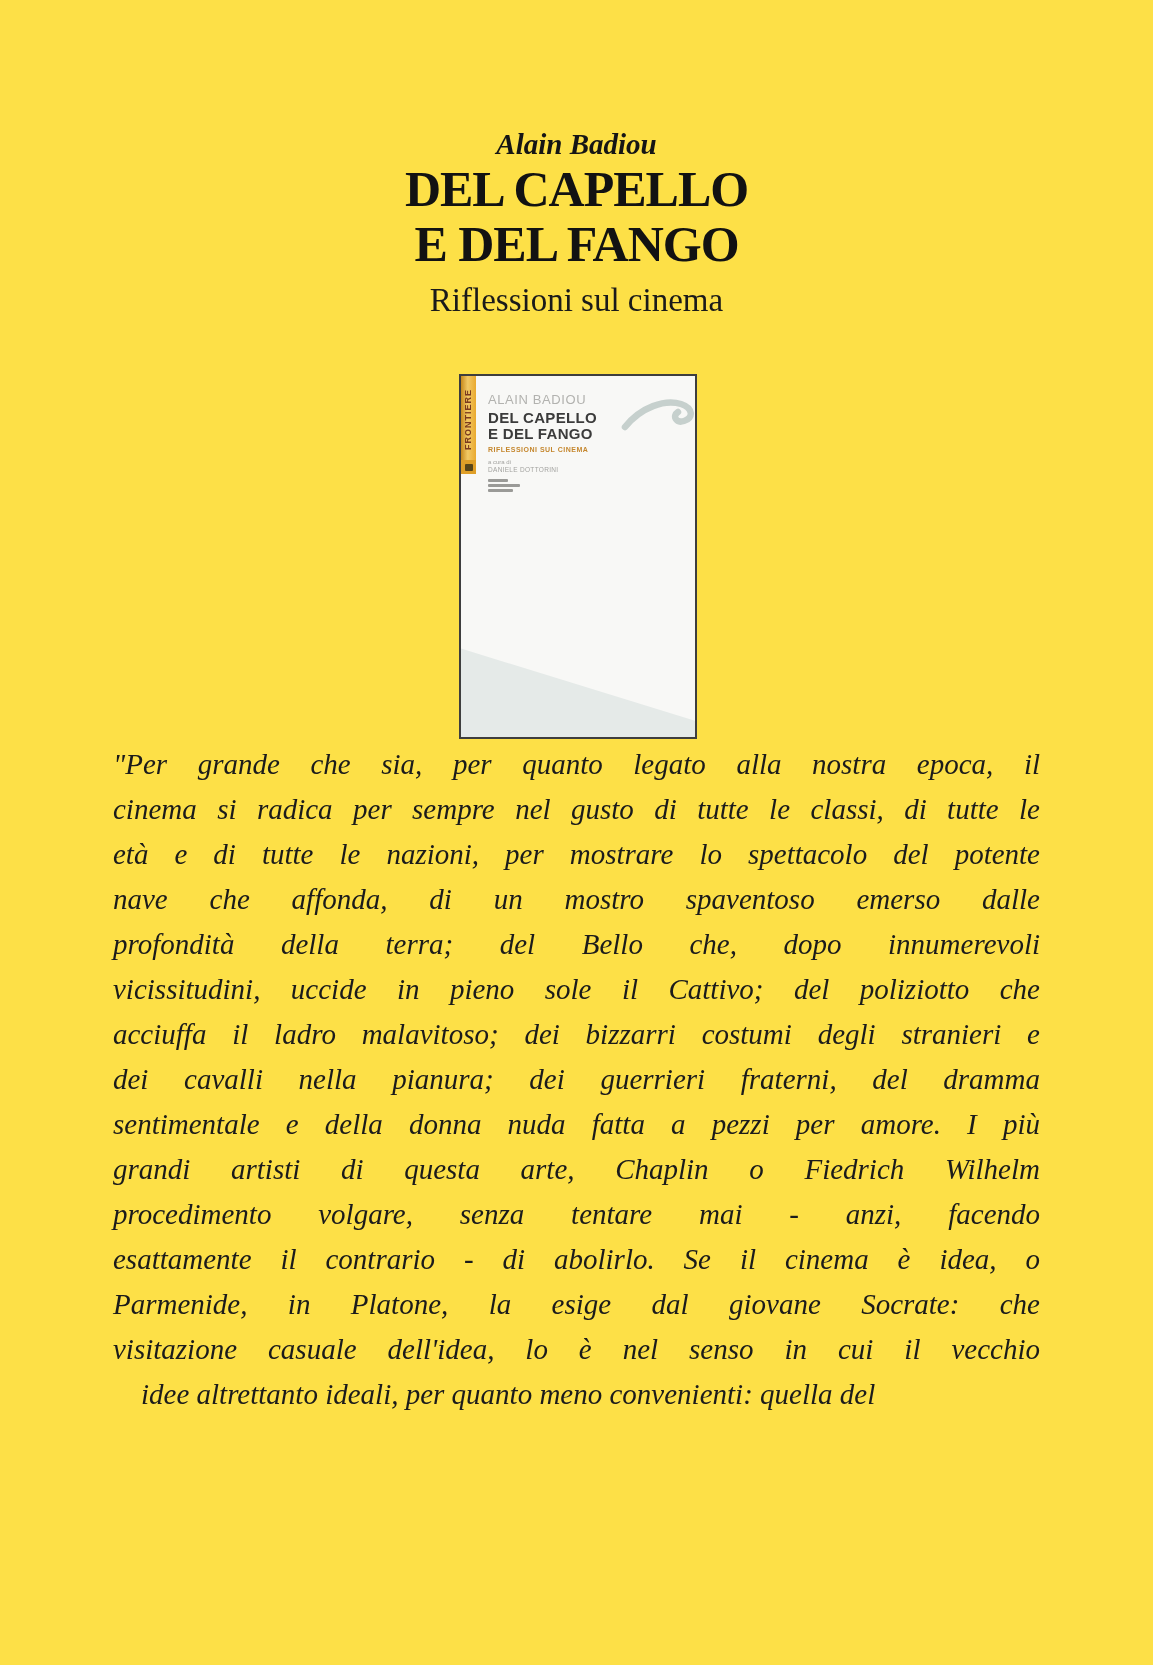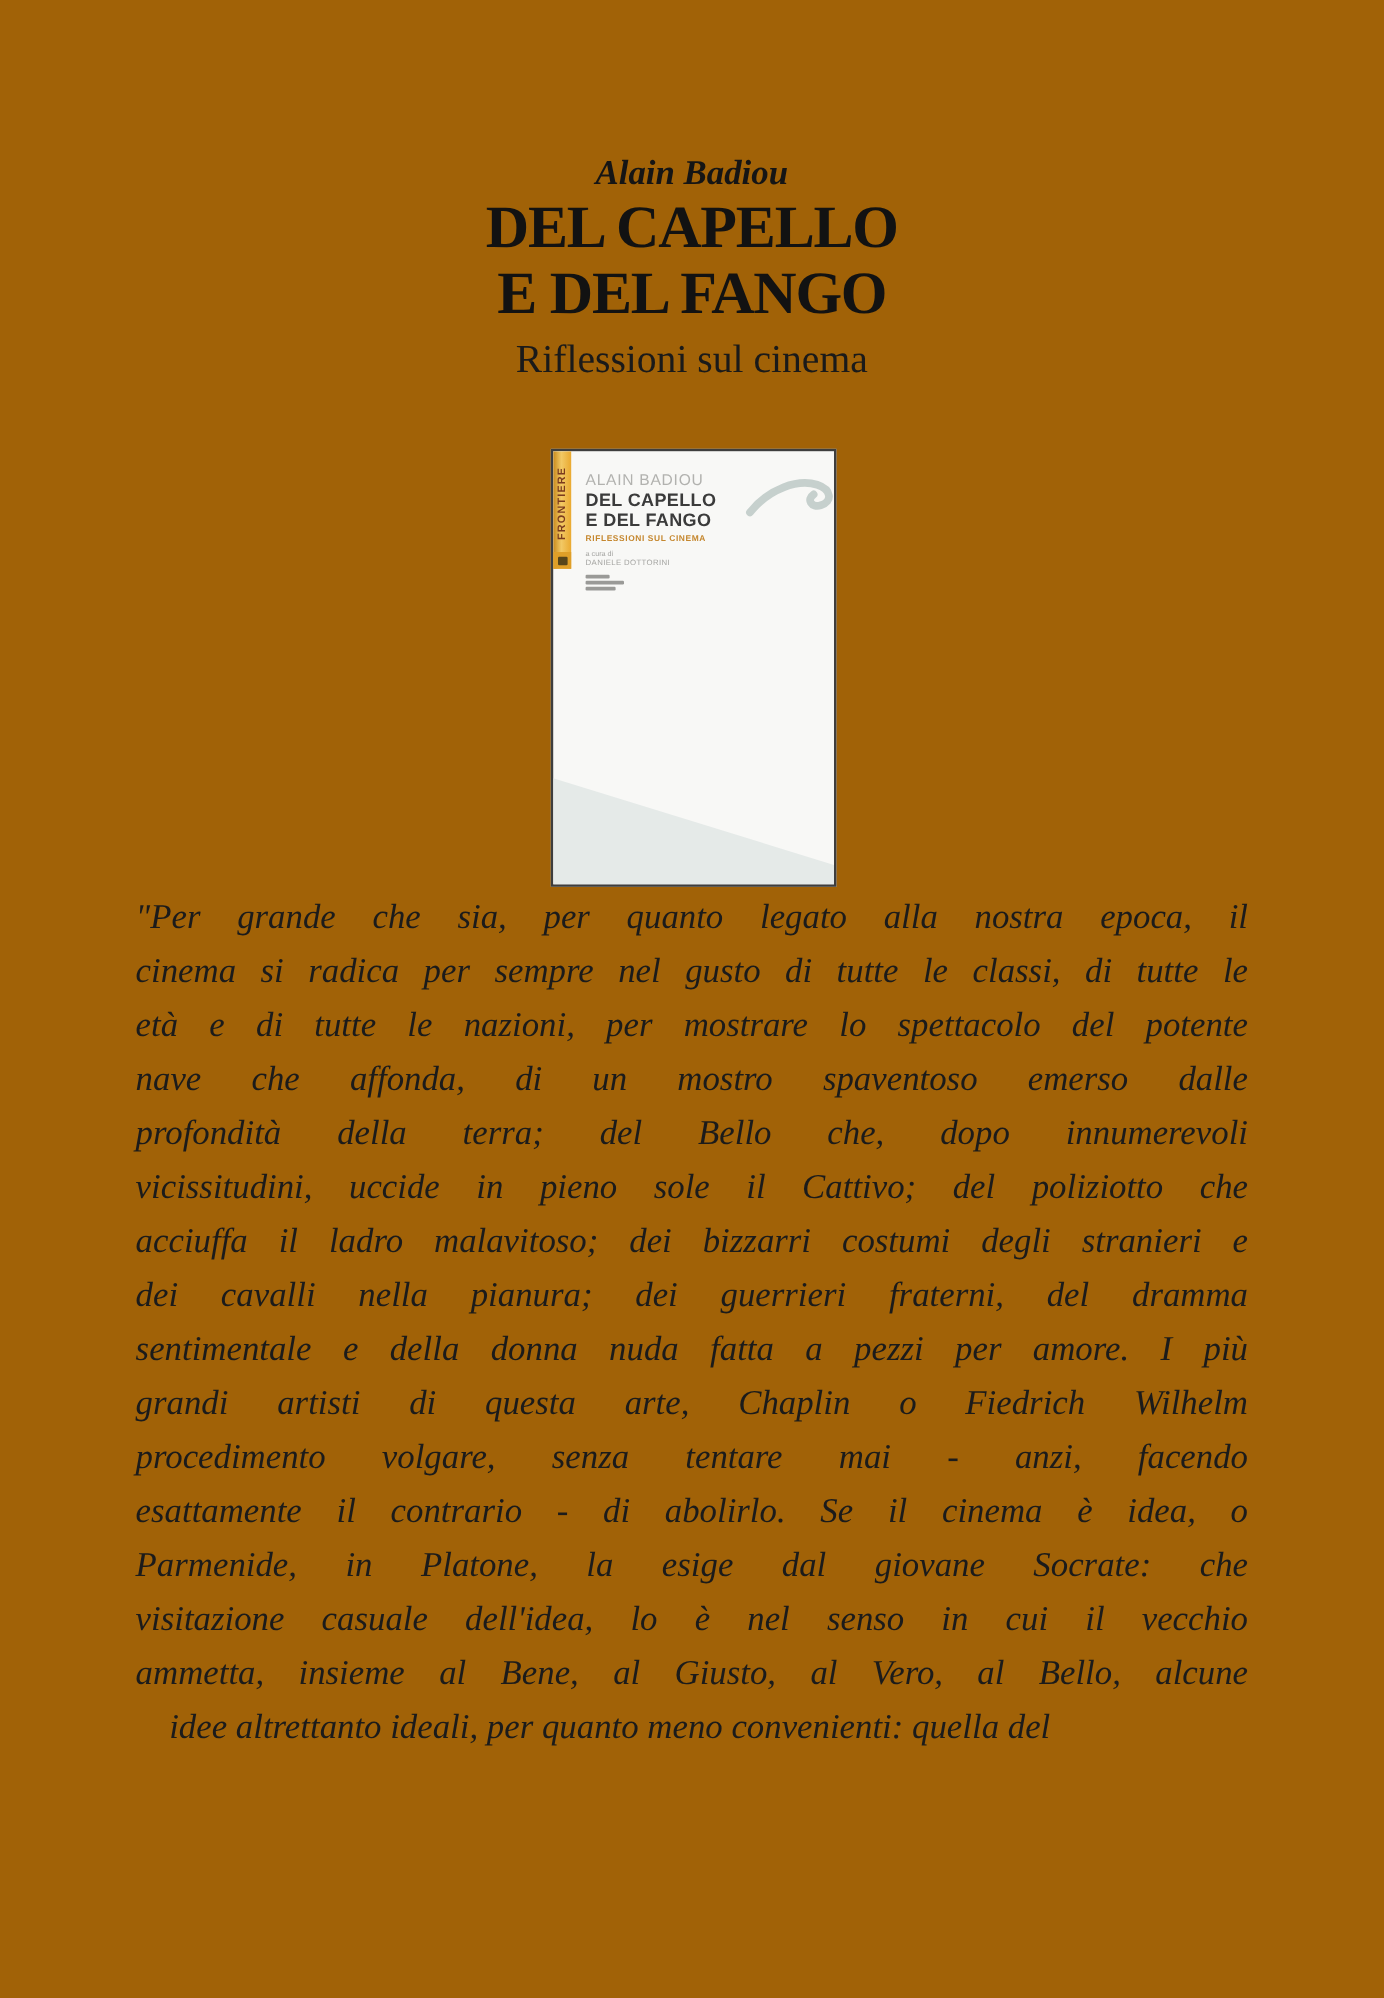--- a/index.html
+++ b/index.html
@@ -1,20 +1,20 @@
 <!DOCTYPE html>
 <html><head>
 <meta charset="utf-8">
 <style>
   html, body { margin: 0; padding: 0; background: #ffffff; }
   .page {
     position: relative;
     width: 1153px;
     height: 1665px;
-    background: #a16207;
+    background: #fde047;
     overflow: hidden;
     font-family: "Liberation Serif", serif;
     color: #1c1c1c;
   }
 
   
   .heading {
     position: absolute;
     top: 126px;
     left: 0;
@@ -219,17 +219,16 @@
     <div class="line">profondità della terra; del Bello che, dopo innumerevoli</div>
     <div class="line">vicissitudini, uccide in pieno sole il Cattivo; del poliziotto che</div>
     <div class="line">acciuffa il ladro malavitoso; dei bizzarri costumi degli stranieri e</div>
     <div class="line">dei cavalli nella pianura; dei guerrieri fraterni, del dramma</div>
     <div class="line">sentimentale e della donna nuda fatta a pezzi per amore. I più</div>
     <div class="line">grandi artisti di questa arte, Chaplin o Fiedrich Wilhelm</div>
     <div class="line">procedimento volgare, senza tentare mai - anzi, facendo</div>
     <div class="line">esattamente il contrario - di abolirlo. Se il cinema è idea, o</div>
     <div class="line">Parmenide, in Platone, la esige dal giovane Socrate: che</div>
     <div class="line">visitazione casuale dell'idea, lo è nel senso in cui il vecchio</div>
-    <div class="line">ammetta, insieme al Bene, al Giusto, al Vero, al Bello, alcune</div>
     <div class="line last">idee altrettanto ideali, per quanto meno convenienti: quella del</div>
   </main>
 
 </div>
 
 </body></html>

